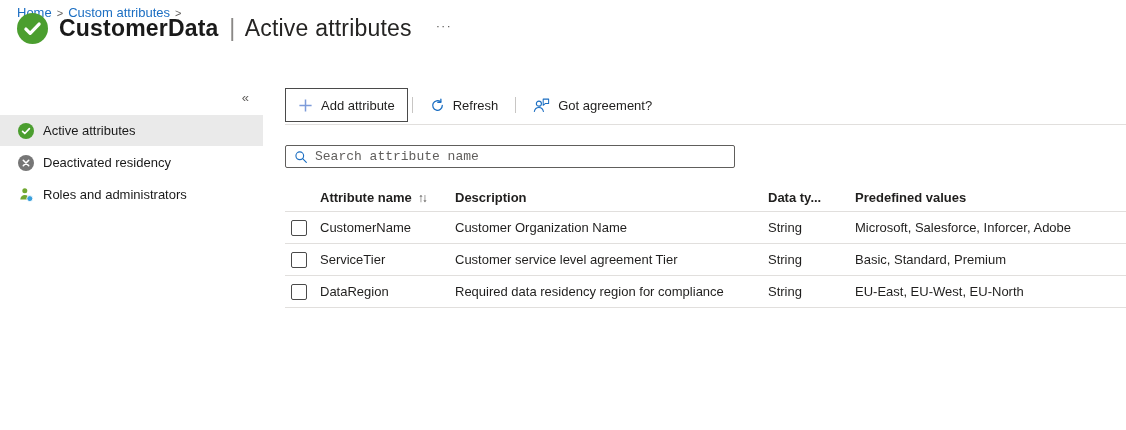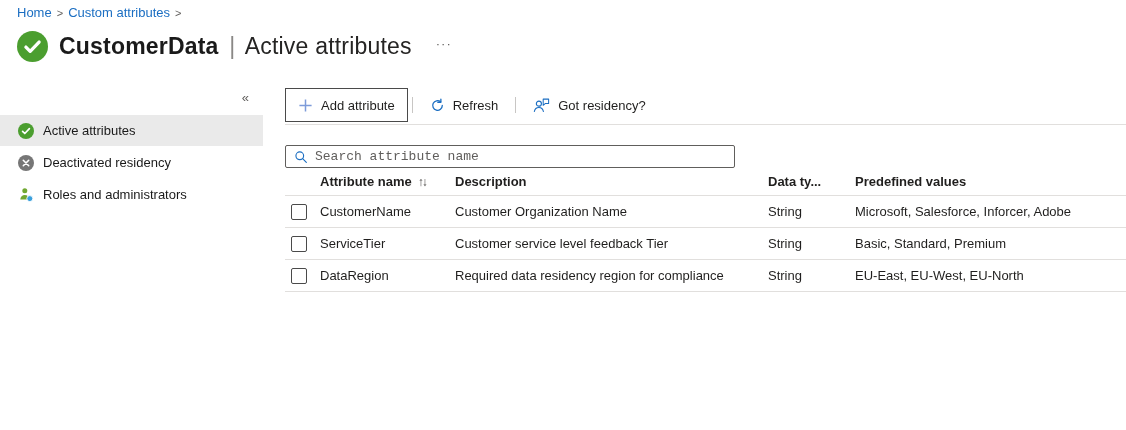--- a/index.html
+++ b/index.html
@@ -9,21 +9,21 @@
     font-family:"Liberation Sans","DejaVu Sans",sans-serif;
     font-size:13px; color:#201f1e;
   }
 
   
   .breadcrumb { position:absolute; top:5px; left:17px; display:flex; align-items:center; gap:5px; font-size:13px; }
   .breadcrumb a { color:#1b6ec2; text-decoration:none; cursor:pointer; }
   .crumb-sep { color:#605e5c; font-size:11px; }
 
   
-  .titlebar { position:absolute; top:31px; left:17px; display:flex; align-items:center; }
+  .titlebar { position:absolute; top:13px; left:17px; display:flex; align-items:center; }
   .title-badge { width:31px; height:31px; flex:0 0 31px; }
   .titlebar h1 { margin-left:11px; font-size:23px; font-weight:400; color:#252423; letter-spacing:0.2px; white-space:nowrap; }
   .titlebar h1 .t-bold { font-weight:700; color:#1a1a1a; }
   .titlebar h1 .t-sep { color:#8a8886; font-weight:300; padding:0 4px; }
   .more-btn { margin-left:22px; border:none; background:none; color:#605e5c; font-size:13px; letter-spacing:1px; cursor:pointer; line-height:1; padding:4px 2px; align-self:flex-start; margin-top:2px; }
 
   
   .sidebar { position:absolute; top:88px; left:0; width:263px; }
   .collapse-btn { display:block; margin:0 10px 8px auto; border:none; background:none; color:#605e5c; font-size:13px; cursor:pointer; padding:2px 4px; }
   .nav-item { height:31px; display:flex; align-items:center; gap:9px; padding-left:18px; cursor:pointer; color:#1a1a1a; margin-bottom:1px; }
@@ -40,21 +40,21 @@
   .cmd:disabled { color:#a19f9d; cursor:default; }
   .toolbar-sep { width:1px; background:#c8c6c4; margin:9px 4px; }
   .toolbar-divider { border-bottom:1px solid #e1dfdd; margin-top:2px; }
 
   
   .searchbox { margin-top:20px; width:450px; height:23px; border:1px solid #605e5c; border-radius:2px; display:flex; align-items:center; padding:0 8px; gap:7px; background:#fff; }
   .searchbox input { border:none; outline:none; flex:1; font-size:13px; font-family:Liberation Mono, monospace; color:#201f1e; background:transparent; }
   .searchbox input::placeholder { color:#605e5c; }
 
   
-  .grid { width:841px; }
+  .grid { margin-top:16px; width:841px; }
   .grid-row { display:grid; grid-template-columns:35px 135px 313px 87px 1fr; align-items:center; }
   .grid-header { height:28px; border-bottom:1px solid #e1dfdd; font-weight:700; color:#201f1e; }
   .grid-header .hcell { display:flex; align-items:center; gap:6px; }
   .sort-icon { font-weight:400; color:#484644; font-size:12px; letter-spacing:-2px; }
   .data-row { height:32px; border-bottom:1px solid #e1dfdd; cursor:pointer; }
   .cb-cell { display:flex; align-items:center; padding-left:6px; }
   .checkbox { width:16px; height:16px; border:1px solid #4a4a4a; border-radius:2px; background:#fff; cursor:pointer; }
   .cell { overflow:hidden; white-space:nowrap; text-overflow:ellipsis; padding-right:10px; }
 </style>
 </head>
@@ -131,21 +131,21 @@
     </button>
 
     <div class="toolbar-sep"></div>
 
     <button class="cmd">
       <svg width="17" height="15" viewBox="0 0 18 16" aria-hidden="true">
         <circle cx="6.2" cy="6" r="2.7" stroke="#1b6ec2" stroke-width="1.2" fill="none"></circle>
         <path d="M1.4 14.4c.5-2.9 2.4-4.3 4.8-4.3s4.3 1.4 4.8 4.3" stroke="#1b6ec2" stroke-width="1.2" fill="none" stroke-linecap="round"></path>
         <path d="M10.8 1.2h5.8v4.6h-3.4l-2.4 2V1.2z" stroke="#1b6ec2" stroke-width="1.1" fill="none" stroke-linejoin="round"></path>
       </svg>
-      <span>Got residency?</span>
+      <span>Got agreement?</span>
     </button>
   </div>
   <div class="toolbar-divider"></div>
 
   <div class="searchbox">
     <svg width="14" height="14" viewBox="0 0 16 16" aria-hidden="true">
       <circle cx="6.6" cy="6.6" r="4.4" stroke="#1b6ec2" stroke-width="1.3" fill="none"></circle>
       <path d="M9.9 9.9l4.2 4.2" stroke="#1b6ec2" stroke-width="1.3" stroke-linecap="round"></path>
     </svg>
     <input type="text" placeholder="Search attribute name" style="">
@@ -177,21 +177,21 @@
       <div class="cell">Customer Organization Name</div>
       <div class="cell">String</div>
       <div class="cell">Microsoft, Salesforce, Inforcer, Adobe</div>
     </div>
 
     <div class="grid-row data-row">
       <div class="cb-cell">
         <div class="checkbox" role="checkbox" aria-checked="false"></div>
       </div>
       <div class="cell">ServiceTier</div>
-      <div class="cell">Customer service level feedback Tier</div>
+      <div class="cell">Customer service level agreement Tier</div>
       <div class="cell">String</div>
       <div class="cell">Basic, Standard, Premium</div>
     </div>
 
     <div class="grid-row data-row">
       <div class="cb-cell">
         <div class="checkbox" role="checkbox" aria-checked="false"></div>
       </div>
       <div class="cell">DataRegion</div>
       <div class="cell">Required data residency region for compliance</div>

